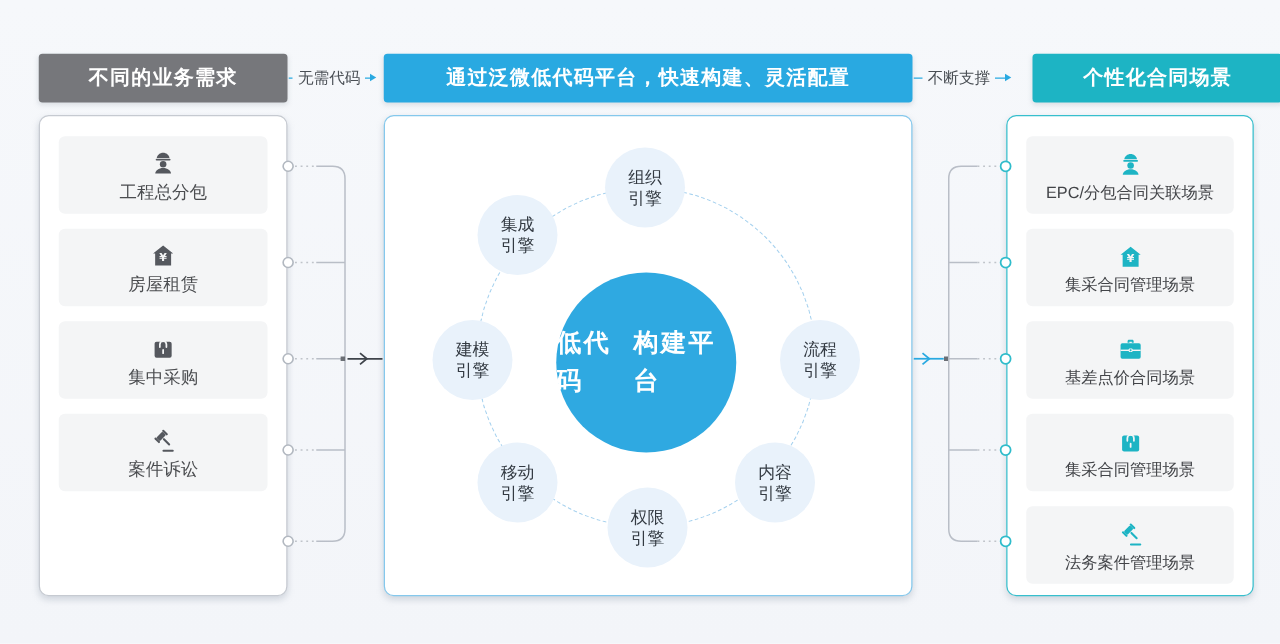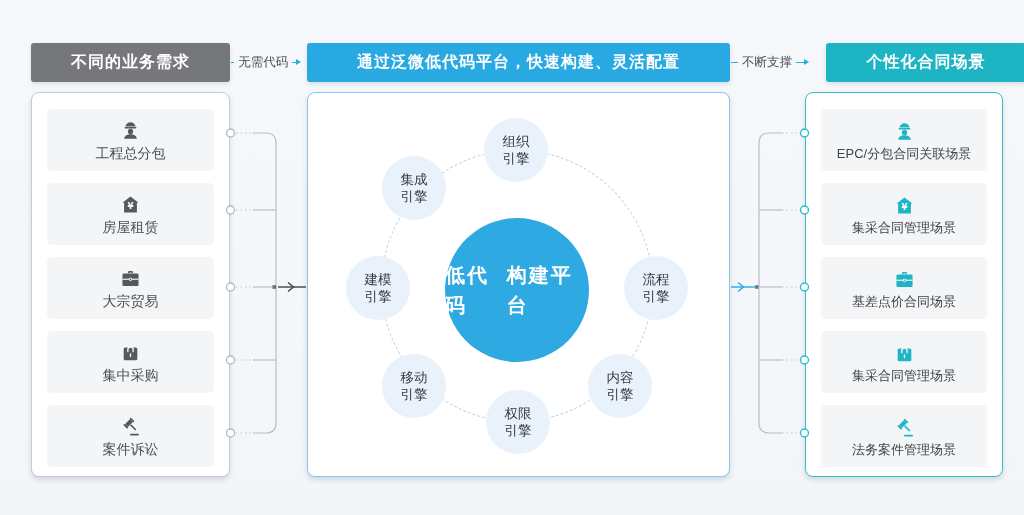--- a/index.html
+++ b/index.html
@@ -126,26 +126,20 @@
         <span class="clabel">工程总分包</span>
       </div>
       <div class="card">
         <svg class="ic" viewBox="0 0 24 24" fill="currentColor">
             <use href="#i-house"></use>
           </svg>
         <span class="clabel">房屋租赁</span>
       </div>
       <div class="card">
         <svg class="ic" viewBox="0 0 24 24" fill="currentColor">
-            <use href="#i-briefcase"></use>
-          </svg>
-        <span class="clabel">大宗贸易</span>
-      </div>
-      <div class="card">
-        <svg class="ic" viewBox="0 0 24 24" fill="currentColor">
             <use href="#i-bag"></use>
           </svg>
         <span class="clabel">集中采购</span>
       </div>
       <div class="card">
         <svg class="ic" viewBox="0 0 24 24" fill="currentColor">
             <use href="#i-gavel"></use>
           </svg>
         <span class="clabel">案件诉讼</span>
       </div>

